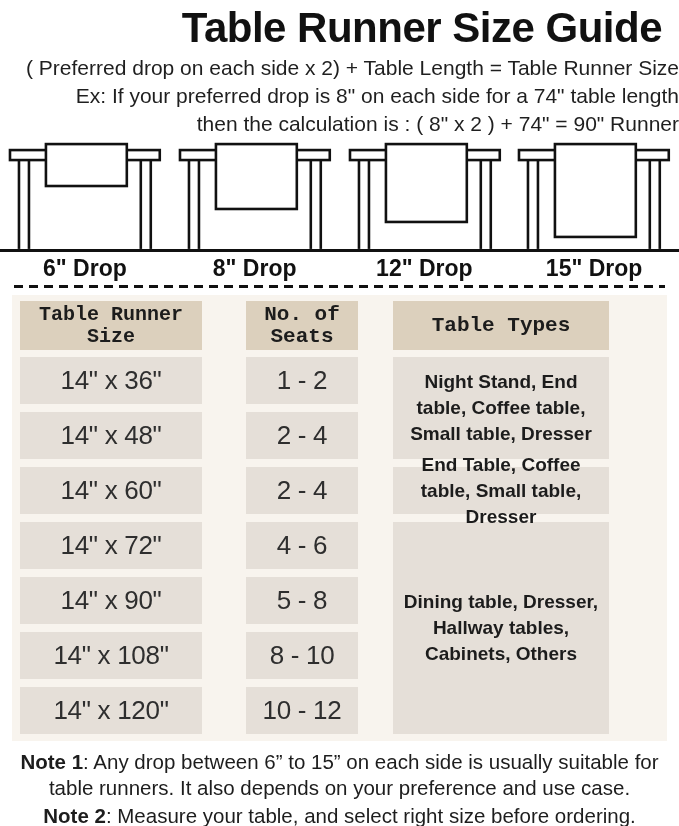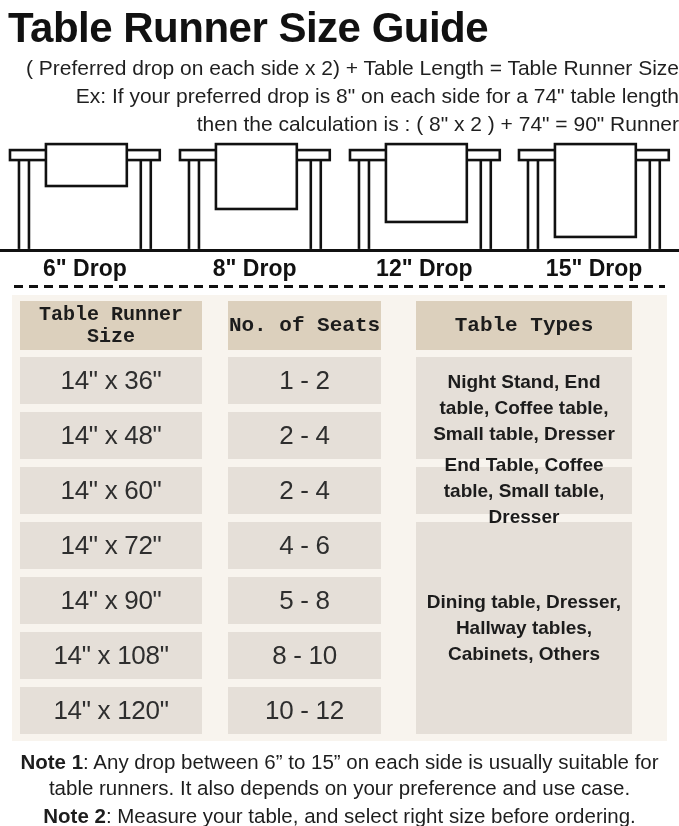--- a/index.html
+++ b/index.html
@@ -2,42 +2,42 @@
 <html><head>
 <meta charset="utf-8">
 <style>
   html,body{margin:0;padding:0;}
   body{
     width:679px;height:826px;background:#ffffff;
     font-family:"Liberation Sans", sans-serif;color:#1d1d1d;
     overflow:hidden;position:relative;
   }
   .page-title{
-    margin:2px 8px 0;text-align:left;
+    margin:2px 17px 0;text-align:right;
     font-size:42px;line-height:52px;font-weight:800;letter-spacing:-0.5px;color:#111;
   }
   .sub{
     margin:0;text-align:right;font-size:21px;line-height:28px;color:#1f1f1f;
   }
   .illus-row{display:flex;height:107px;margin-top:4px;}
   .illus{width:169.75px;height:107px;}
   .floor-line{height:3px;background:var(--line,#111);}
   .drop-labels{display:flex;height:33px;align-items:center;}
   .drop-label{flex:1;text-align:center;font-weight:700;font-size:23px;color:#111;}
   .dashed-line{
     height:3px;margin:0 14px;
     background:repeating-linear-gradient(90deg,var(--line,#111) 0 9px,transparent 9px 15px);
   }
   .size-table{
     margin:7px 12px 0;background:var(--region-bg,#f8f4ee);
     padding:6px 7px 7px 8px;display:flex;box-sizing:border-box;
   }
   .col{display:block;}
   .col1{width:182px;}
-  .col2{width:153px;margin-left:26px;}
+  .col2{width:112px;margin-left:44px;}
   .col3{width:216px;margin-left:35px;}
   .hcell{
     background:var(--header-bg,#dcd0bd);height:49px;margin-bottom:7px;
     display:flex;flex-direction:column;justify-content:center;text-align:center;font-family:Liberation Mono, monospace;
   }
   .hcell .h1{font-weight:700;font-size:20px;line-height:22px;color:#1c1c1c;}
   .hcell .h2{font-size:17px;line-height:19px;color:#2a2a2a;}
   .col2 .hcell .h1, .col3 .hcell .h1{font-size:21px;}
   .cell{
     background:var(--cell-bg,#e5dfd8);height:47px;margin-bottom:8px;

